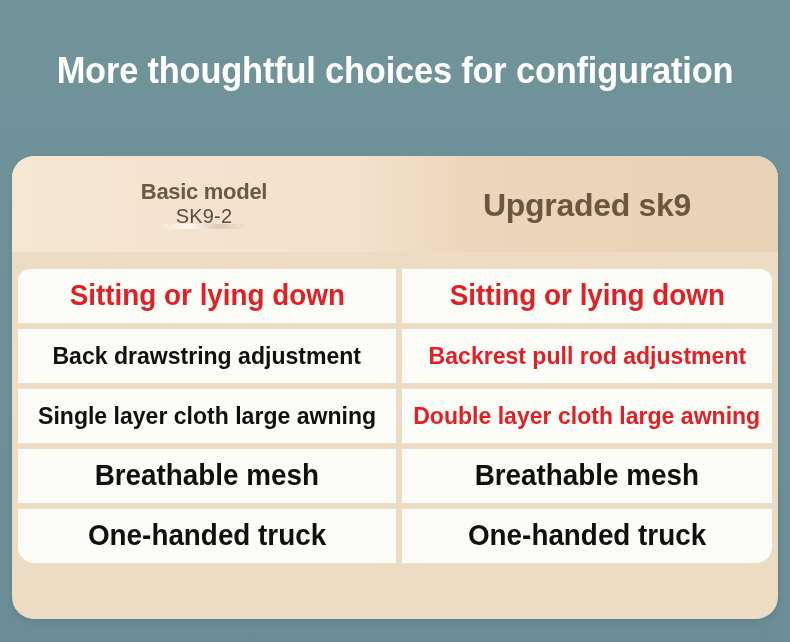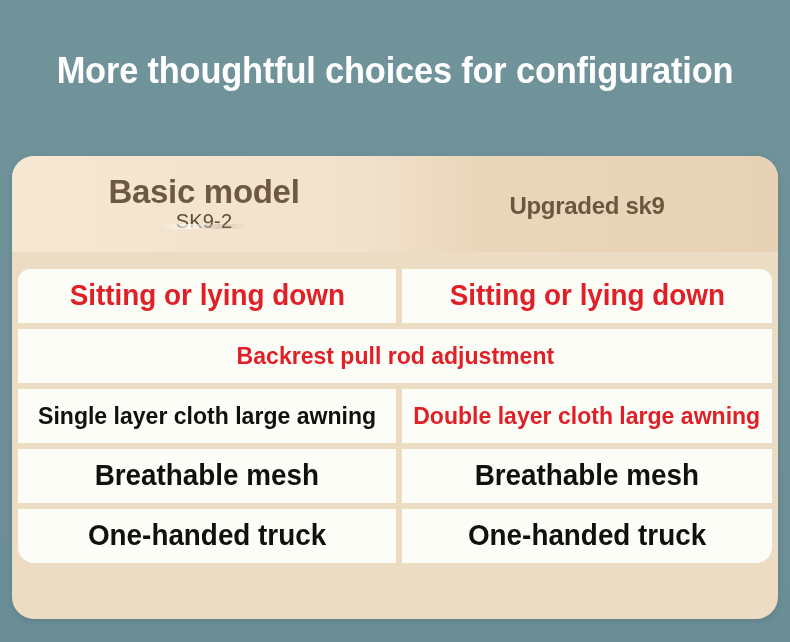--- a/index.html
+++ b/index.html
@@ -64,29 +64,29 @@
     position: relative;
     display: flex;
     flex-direction: column;
     align-items: center;
     justify-content: center;
   }
   .head-col.left { flex: 0 0 384px; }
   .head-col.right { flex: 1 1 auto; }
 
   .head-title {
-    font-size: 33px;
+    font-size: 22px;
     font-weight: bold;
     color: #6d5942;
     line-height: 1.06;
     letter-spacing: -0.3px;
     white-space: nowrap;
   }
   .head-title.upgraded {
-    font-size: 24px;
+    font-size: 32px;
     color: #6b5740;
     margin-top: 4px;
   }
   .head-sub {
     font-size: 20px;
     font-weight: normal;
     color: #5f4c38;
     margin-top: 1px;
     letter-spacing: 0.2px;
   }
@@ -173,20 +173,23 @@
       <div class="row">
         <div class="cell left">
           <span class="ctext sz-xl c-red">Sitting or lying down</span>
         </div>
         <div class="cell right">
           <span class="ctext sz-xl c-red">Sitting or lying down</span>
         </div>
       </div>
 
       <div class="row">
+        <div class="cell left">
+          <span class="ctext sz-lg c-black">Back drawstring adjustment</span>
+        </div>
         <div class="cell right">
           <span class="ctext sz-lg c-red">Backrest pull rod adjustment</span>
         </div>
       </div>
 
 
       <div class="row">
         <div class="cell left">
           <span class="ctext sz-lg c-black">Single layer cloth large awning</span>
         </div>

